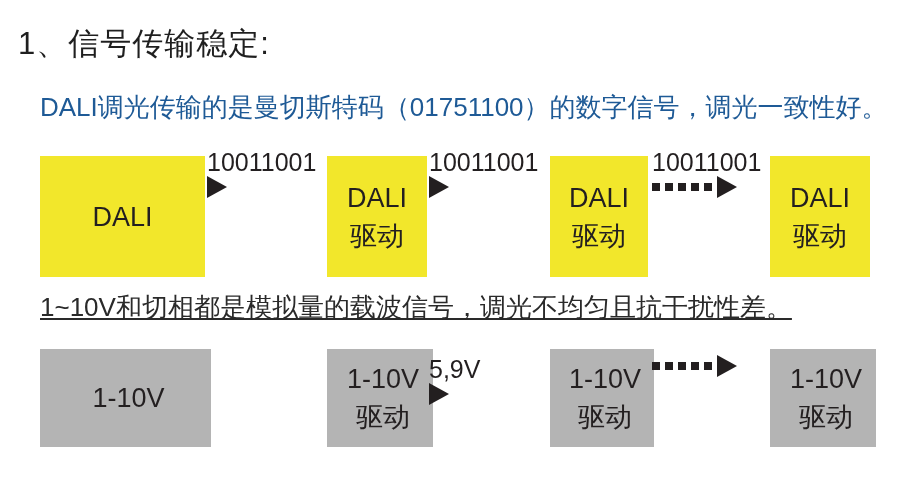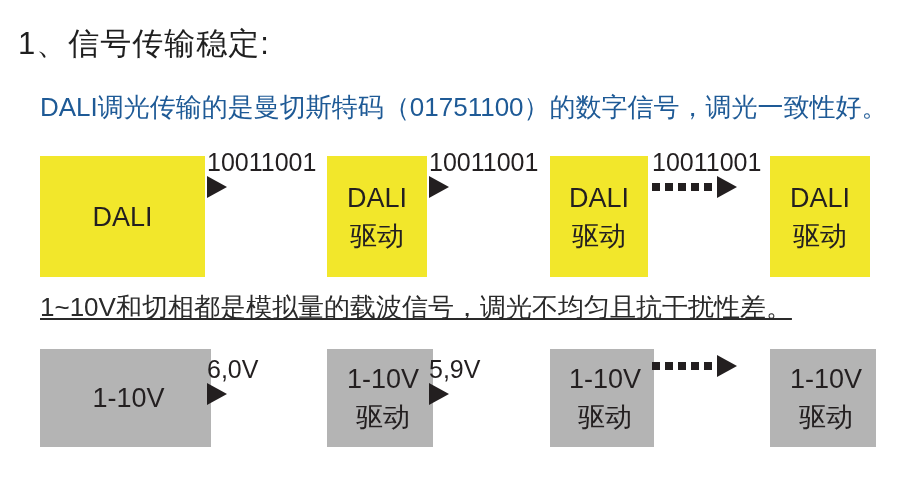--- a/index.html
+++ b/index.html
@@ -122,27 +122,20 @@
     <span>DALI</span>
     <span>驱动</span>
   </div>
 
   <div class="para para-black">1~10V和切相都是模拟量的载波信号，调光不均匀且抗干扰性差。</div>
 
   <div class="node gray r2 n1">
     <span>1-10V</span>
   </div>
 
-  <div class="arrow ar2 a1">
-    <div class="arrow-label">6,0V</div>
-    <div class="arrow-body">
-      <div class="arrow-line"></div>
-      <div class="arrow-head"></div>
-    </div>
-  </div>
 
   <div class="node gray r2 n2">
     <span>1-10V</span>
     <span>驱动</span>
   </div>
 
   <div class="arrow ar2 a2">
     <div class="arrow-label">5,9V</div>
     <div class="arrow-body">
       <div class="arrow-line"></div>

